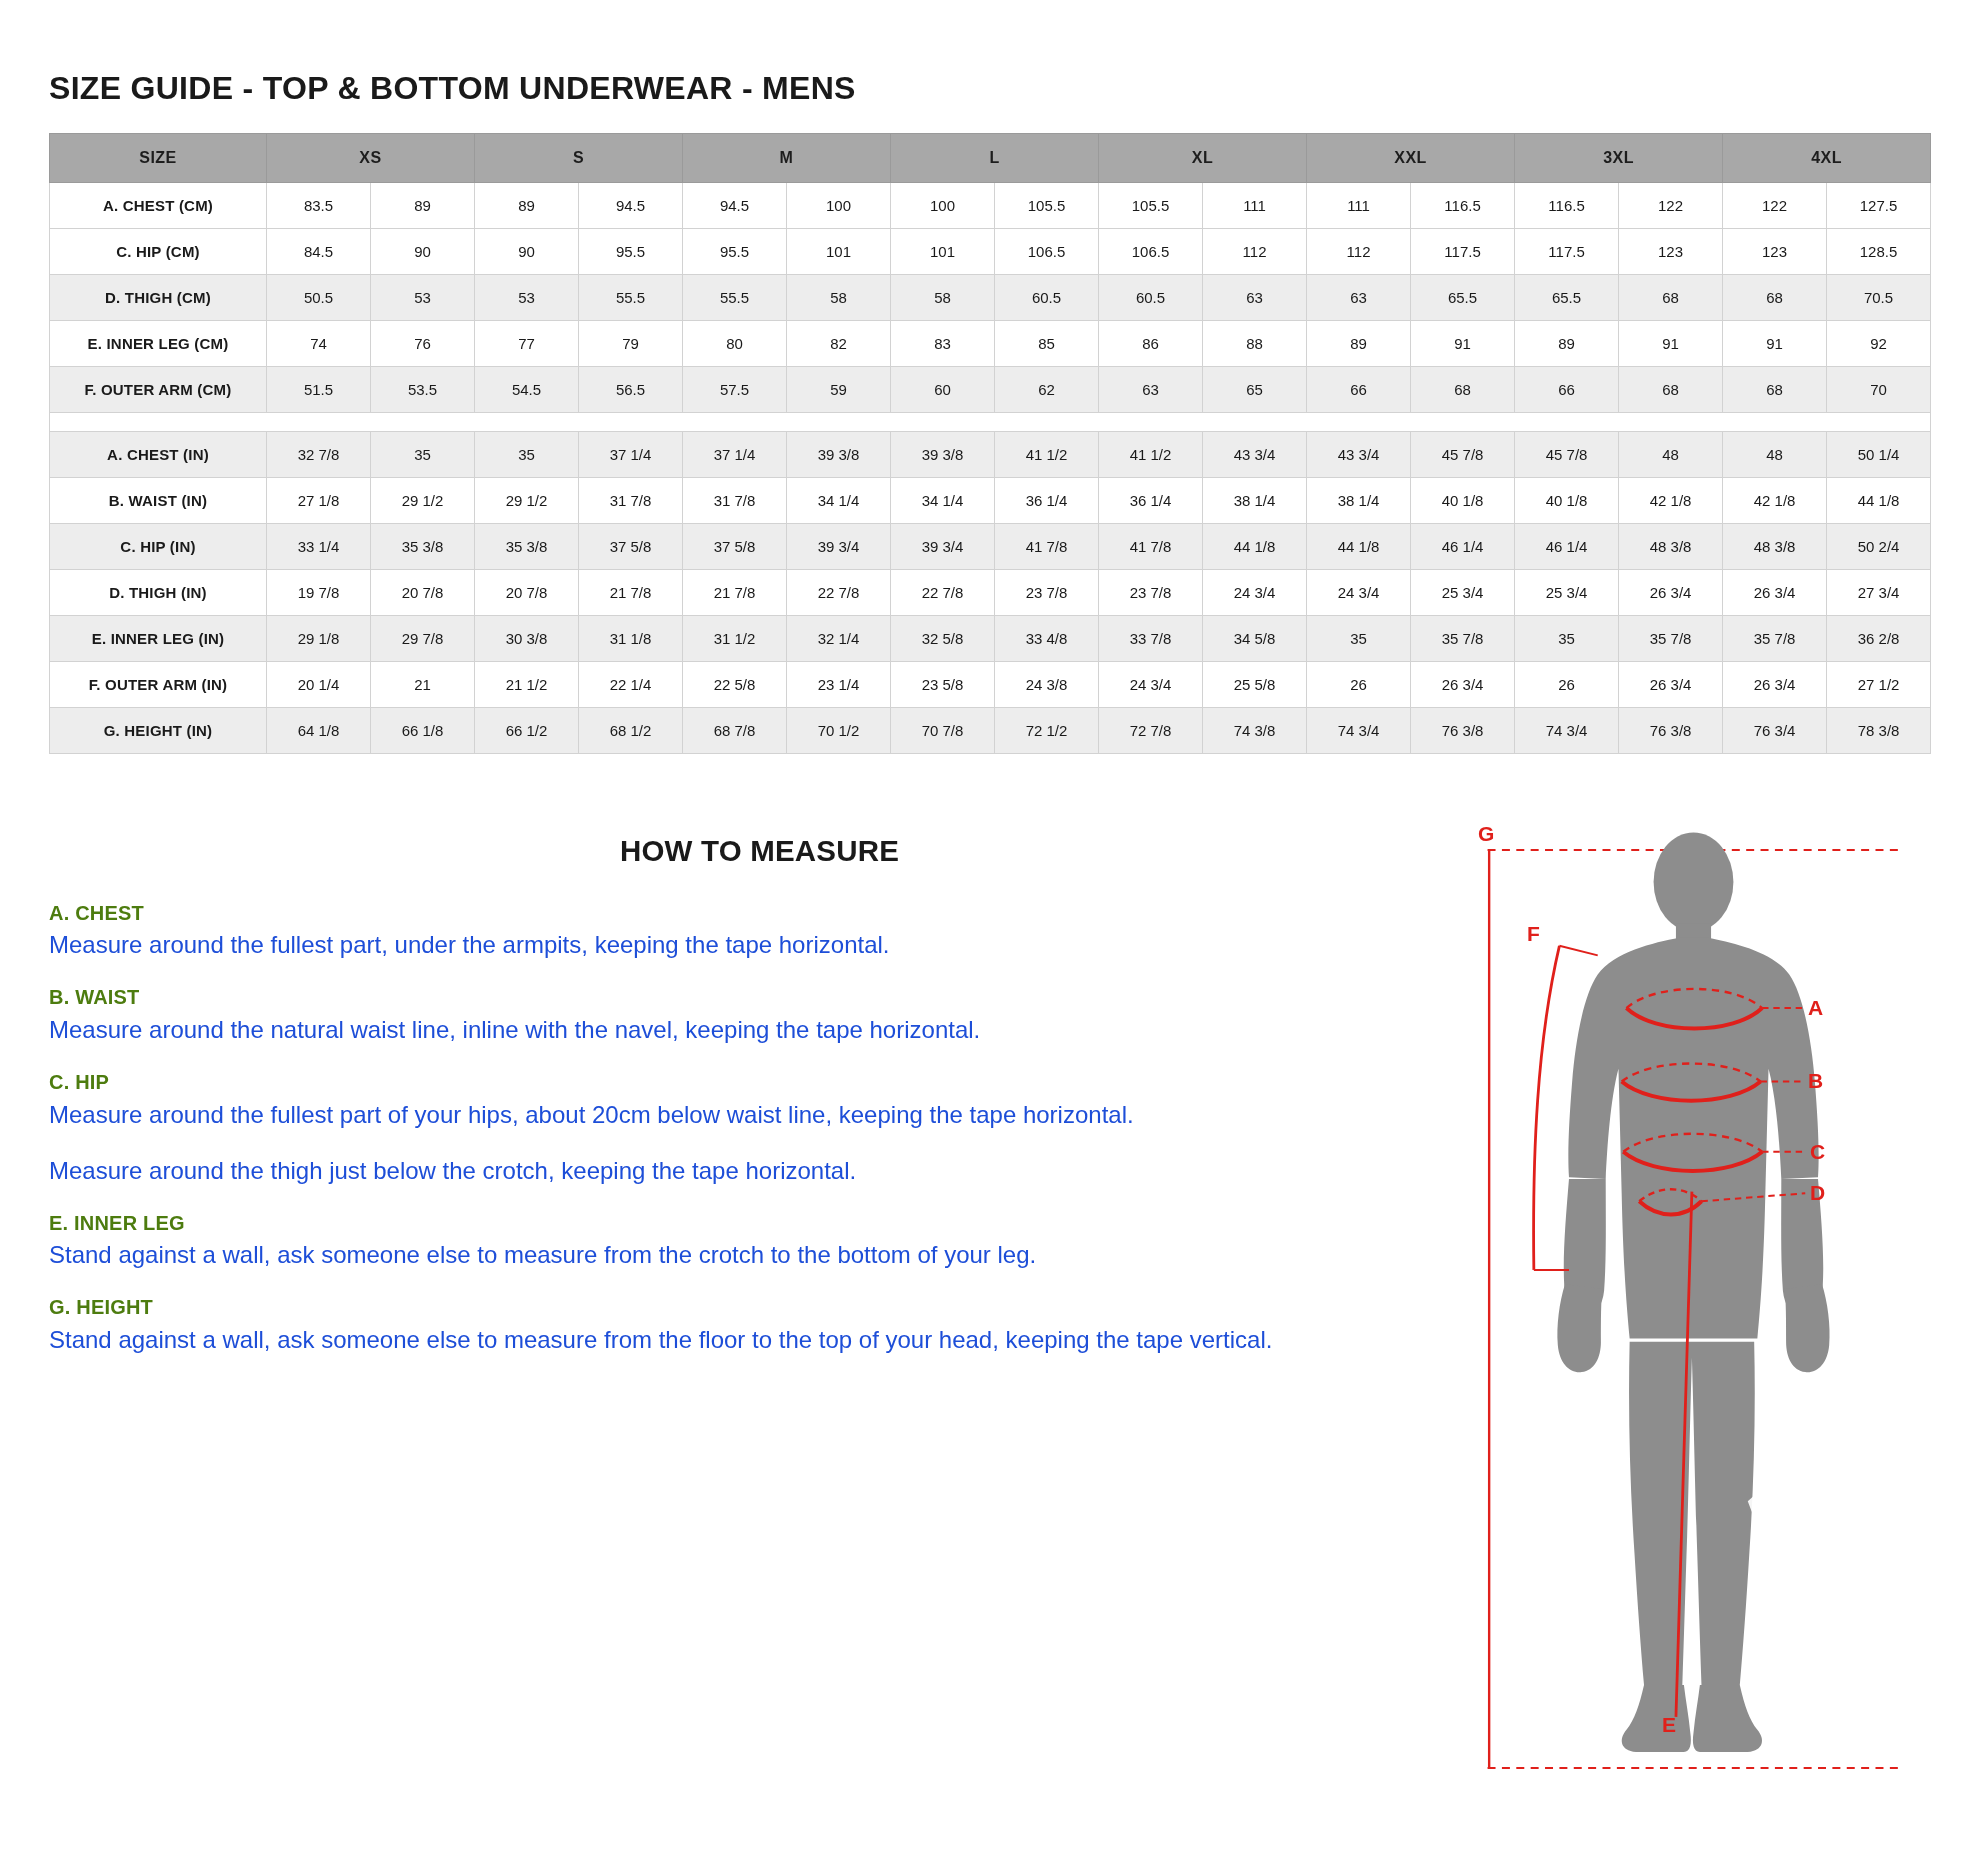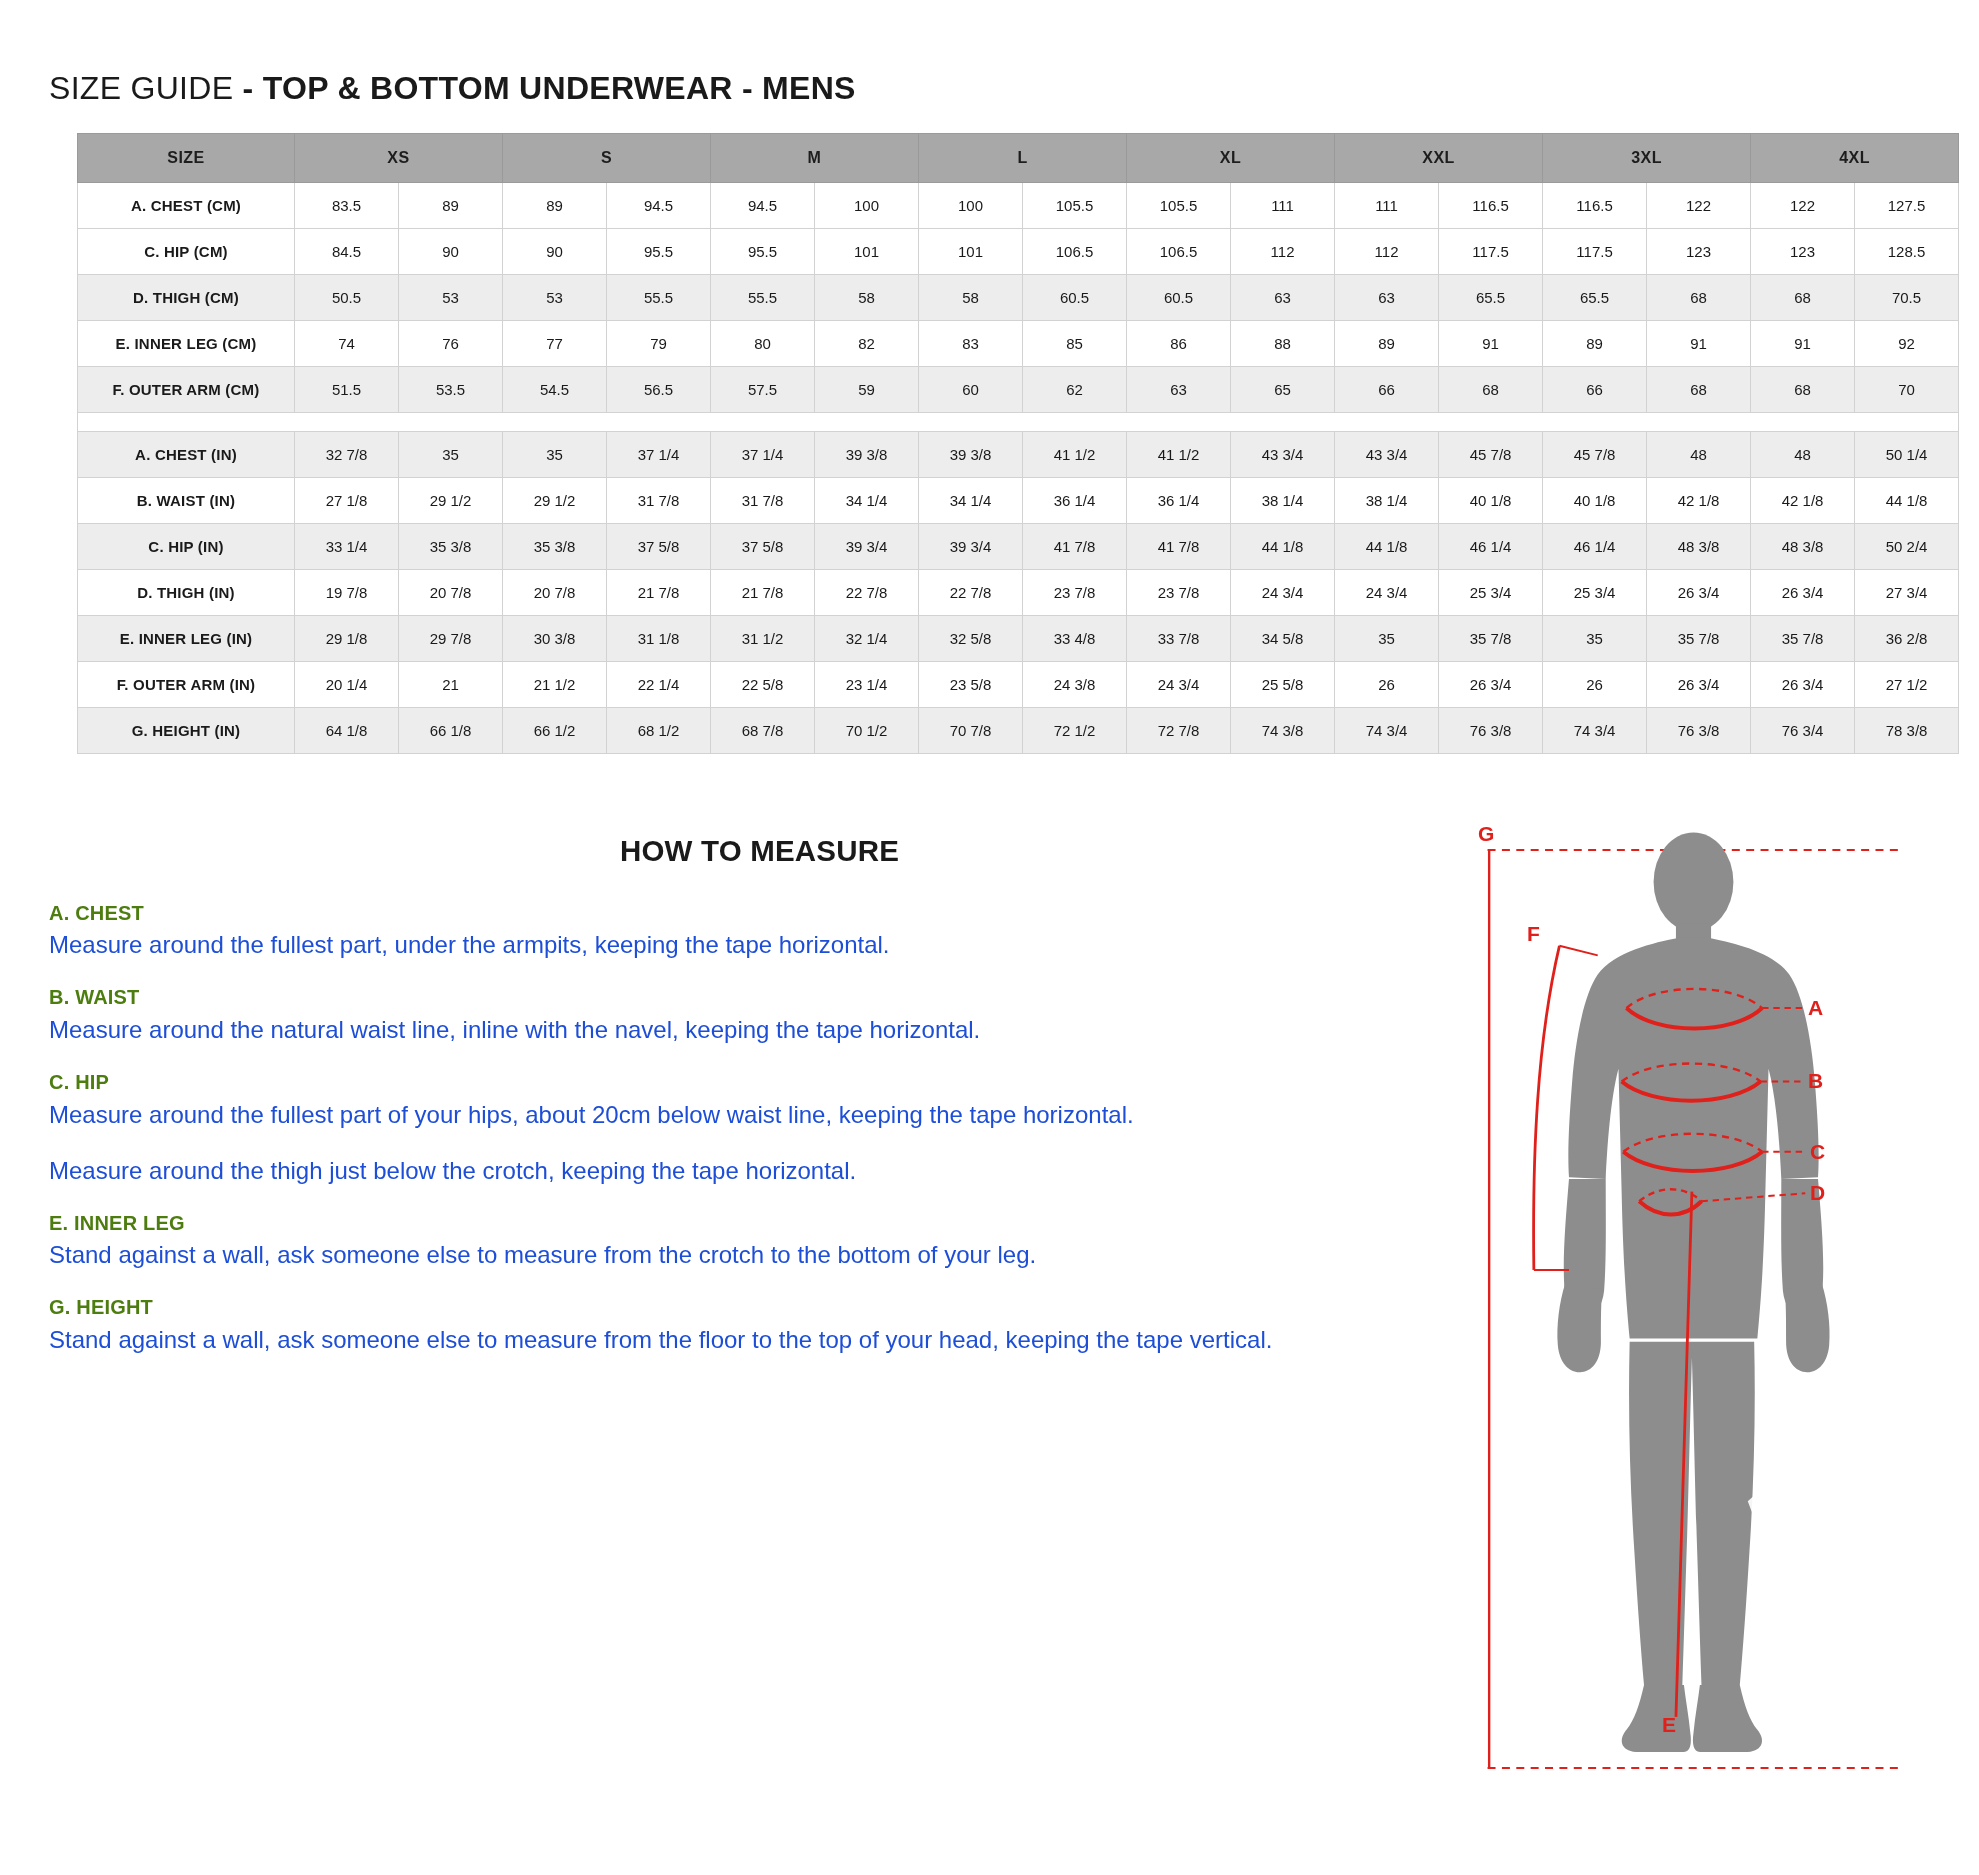--- a/index.html
+++ b/index.html
@@ -20,29 +20,28 @@
   }
 
   
   .title {
     font-size: 32px;
     letter-spacing: 0.3px;
     color: #1a1a1a;
     margin: 22.3px 0 25.5px 0;
     white-space: nowrap;
   }
-  .title .light { font-weight: 400; }
+  .title .light { font-weight: 700; }
   .title .bold  { font-weight: 700; }
 
   
   table.size-table {
     border-collapse: collapse;
     width: 1880px;
     table-layout: fixed;
-    margin-left: 28px;
   }
   table.size-table th,
   table.size-table td {
     border: 0.8px solid #d2d2d2;
     height: 46px;
     font-size: 15px;
     color: #1a1a1a;
     text-align: center;
     padding: 0;
   }

